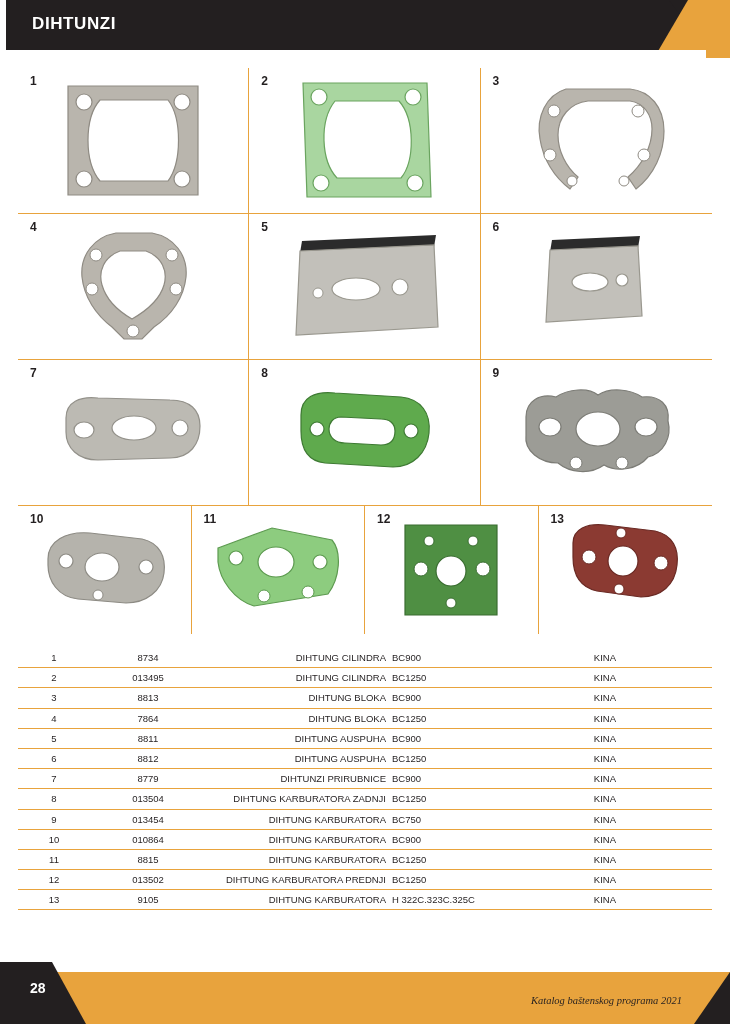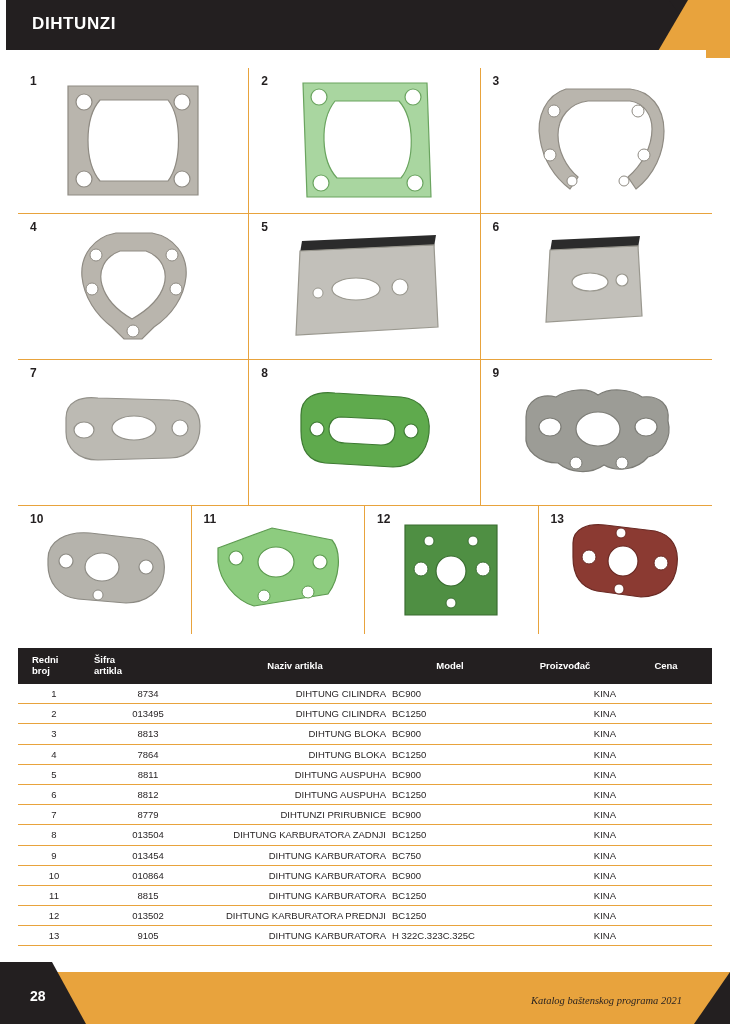--- a/index.html
+++ b/index.html
@@ -107,21 +107,21 @@
     position: absolute; left: 0; bottom: 0; width: 86px; height: 62px;
     background: #231f20;
     clip-path: polygon(0 0, 52px 0, 86px 62px, 0 62px);
   }
   .footer-black-right {
     position: absolute; right: 0; bottom: 0; width: 36px; height: 52px;
     background: #231f20;
     clip-path: polygon(36px 0, 36px 52px, 0 52px);
   }
   .page-num {
-    position: absolute; left: 30px; bottom: 20px;
+    position: absolute; left: 30px; bottom: 28px;
     color: #ffffff; font-size: 14px; font-weight: bold;
   }
   .footer-text {
     position: absolute; right: 48px; bottom: 18px;
     color: #231f20; font-size: 10.5px; font-style: italic;
     font-family: Liberation Serif, serif;
   }
 </style>
 </head>
 <body>
@@ -307,34 +307,20 @@
           <circle cx="98" cy="44" r="7" fill="#ffffff" stroke="#6a2a24" stroke-width="1"></circle>
           <circle cx="58" cy="14" r="5" fill="#ffffff" stroke="#6a2a24" stroke-width="1"></circle>
           <circle cx="56" cy="70" r="5" fill="#ffffff" stroke="#6a2a24" stroke-width="1"></circle>
         </svg>
       </div>
     </div>
   </div>
 </div>
 
 <div class="table">
-  <div class="thead">
-    <div class="th c0">
-      <div>Redni</div>
-      <div>broj</div>
-    </div>
-    <div class="th c1">
-      <div>Šifra</div>
-      <div>artikla</div>
-    </div>
-    <div class="th c2">Naziv artikla</div>
-    <div class="th c3">Model</div>
-    <div class="th c4">Proizvođač</div>
-    <div class="th c5">Cena</div>
-  </div>
   <div class="tbody">
     <div class="tr">
       <div class="td c0">1</div>
       <div class="td c1">8734</div>
       <div class="td c2">DIHTUNG CILINDRA</div>
       <div class="td c3">BC900</div>
       <div class="td c4">KINA</div>
       <div class="td c5"></div>
     </div>
     <div class="tr">

